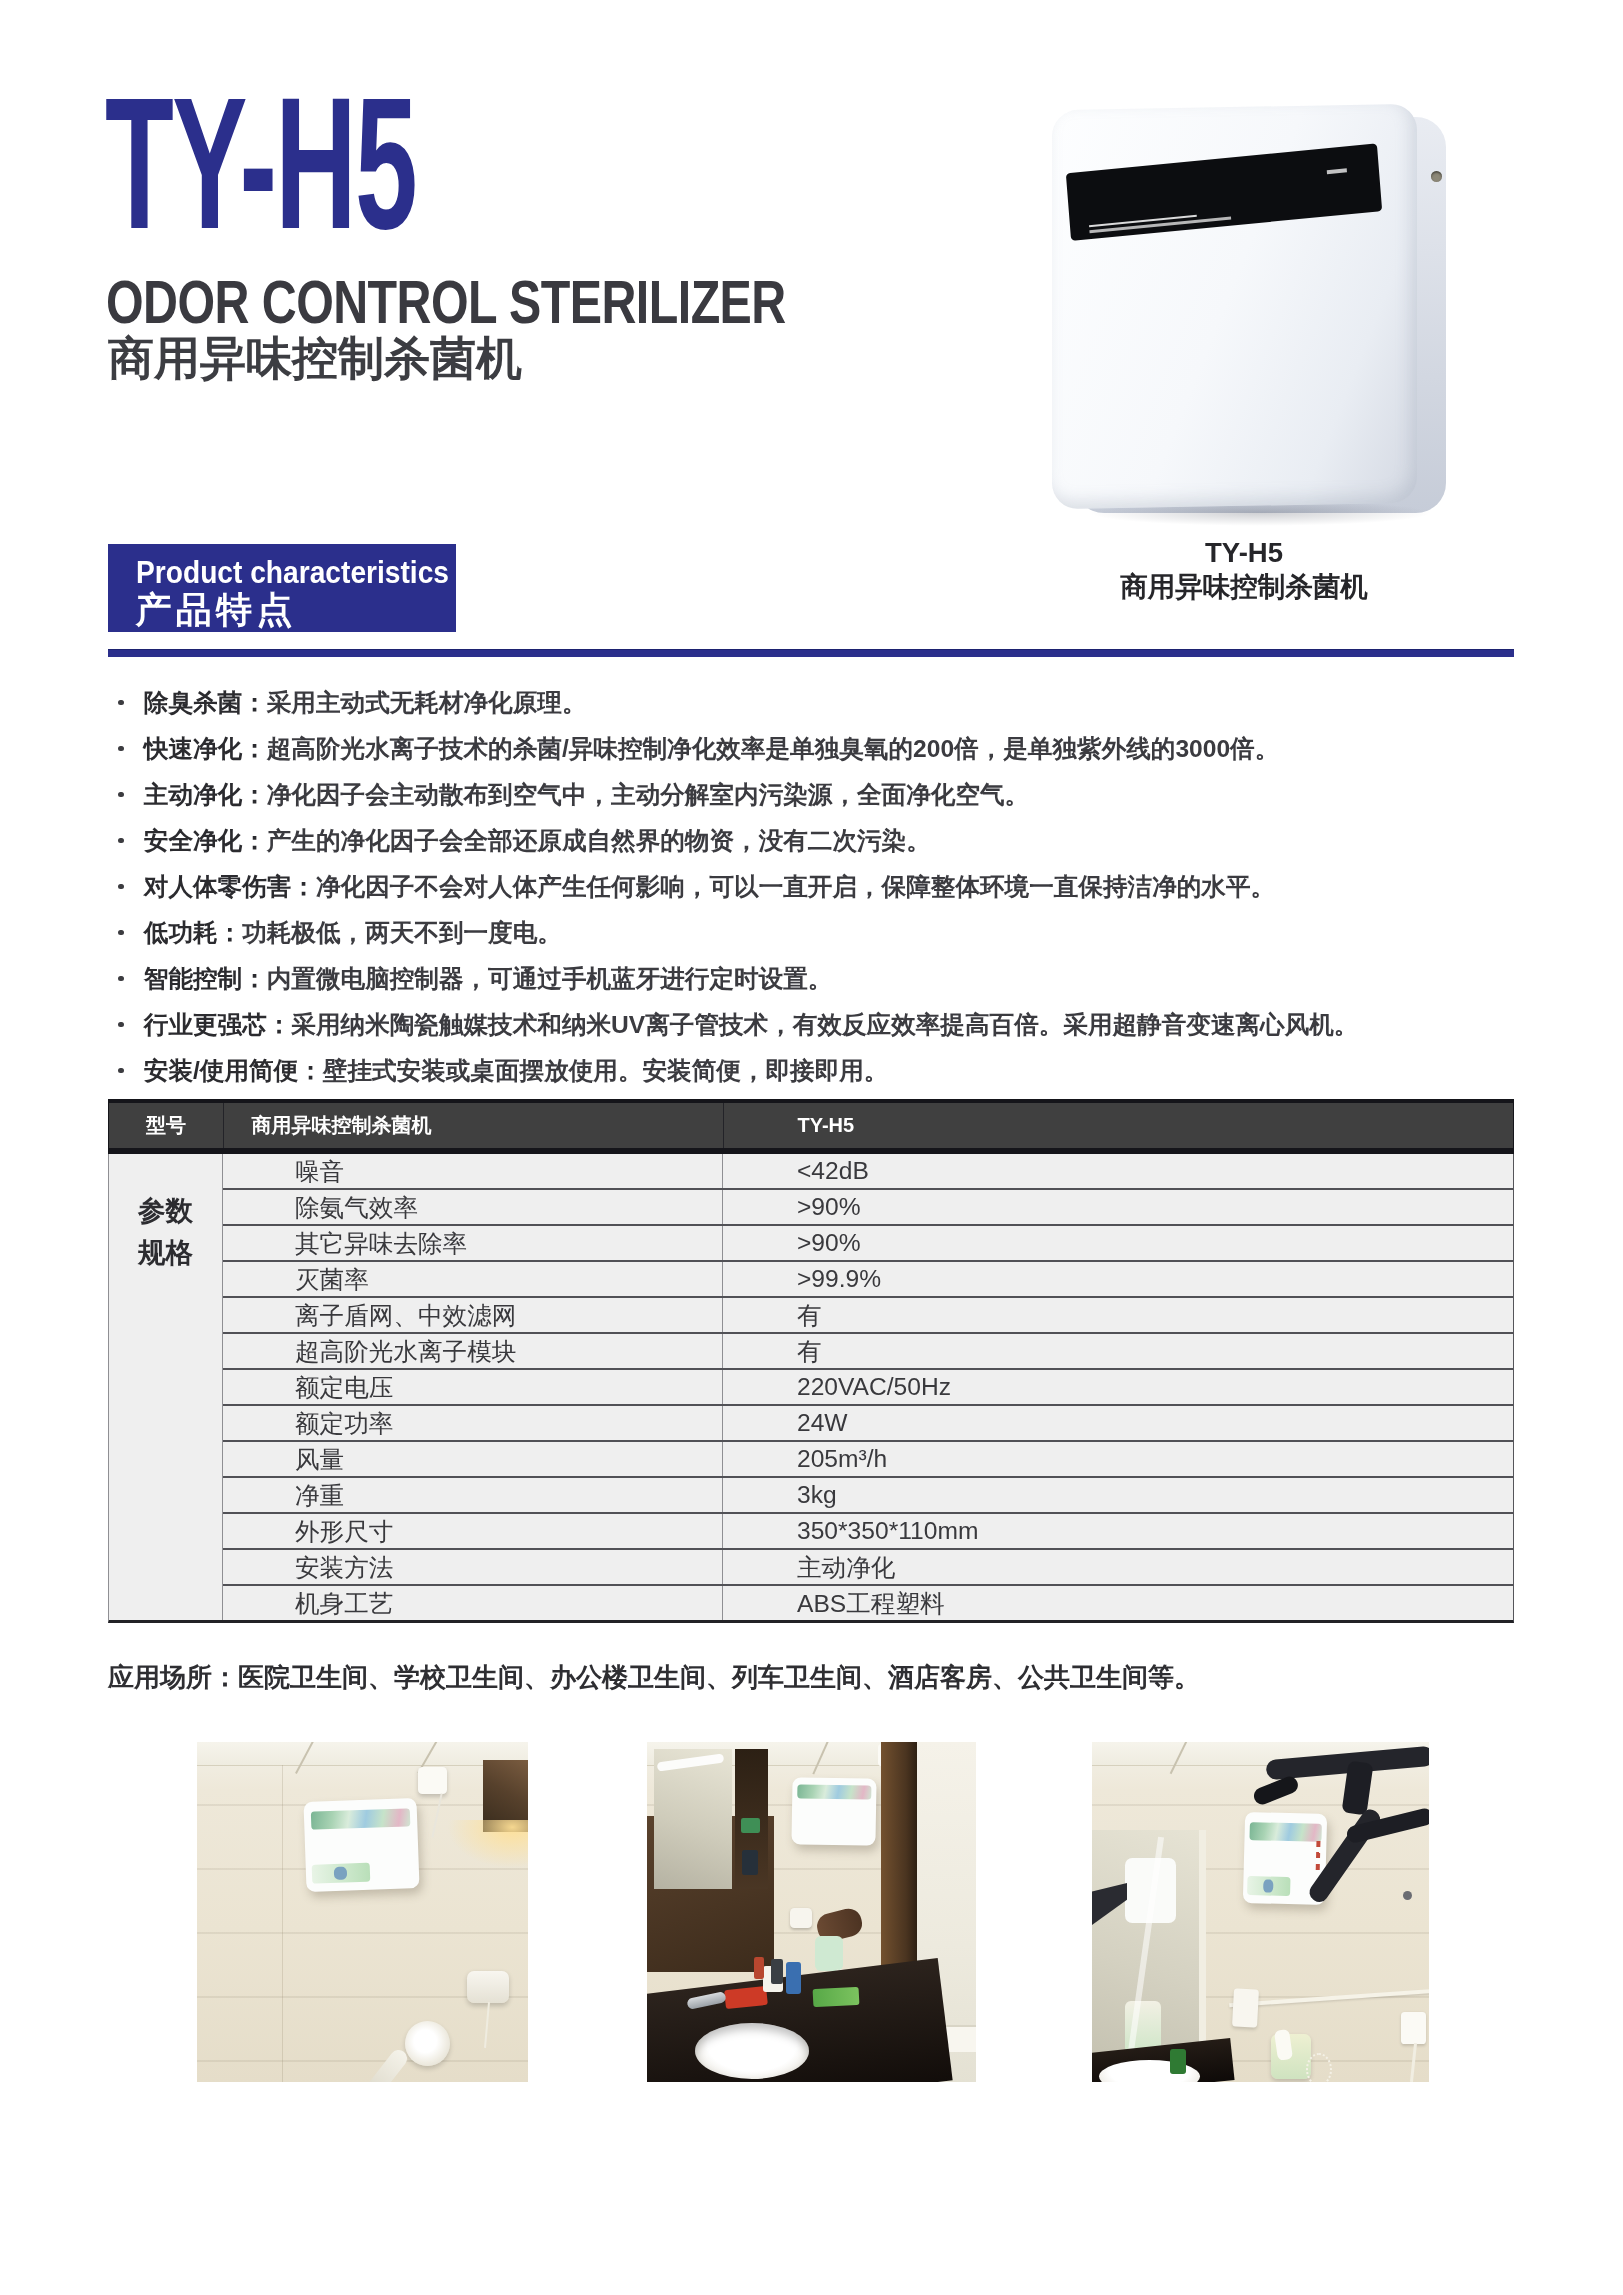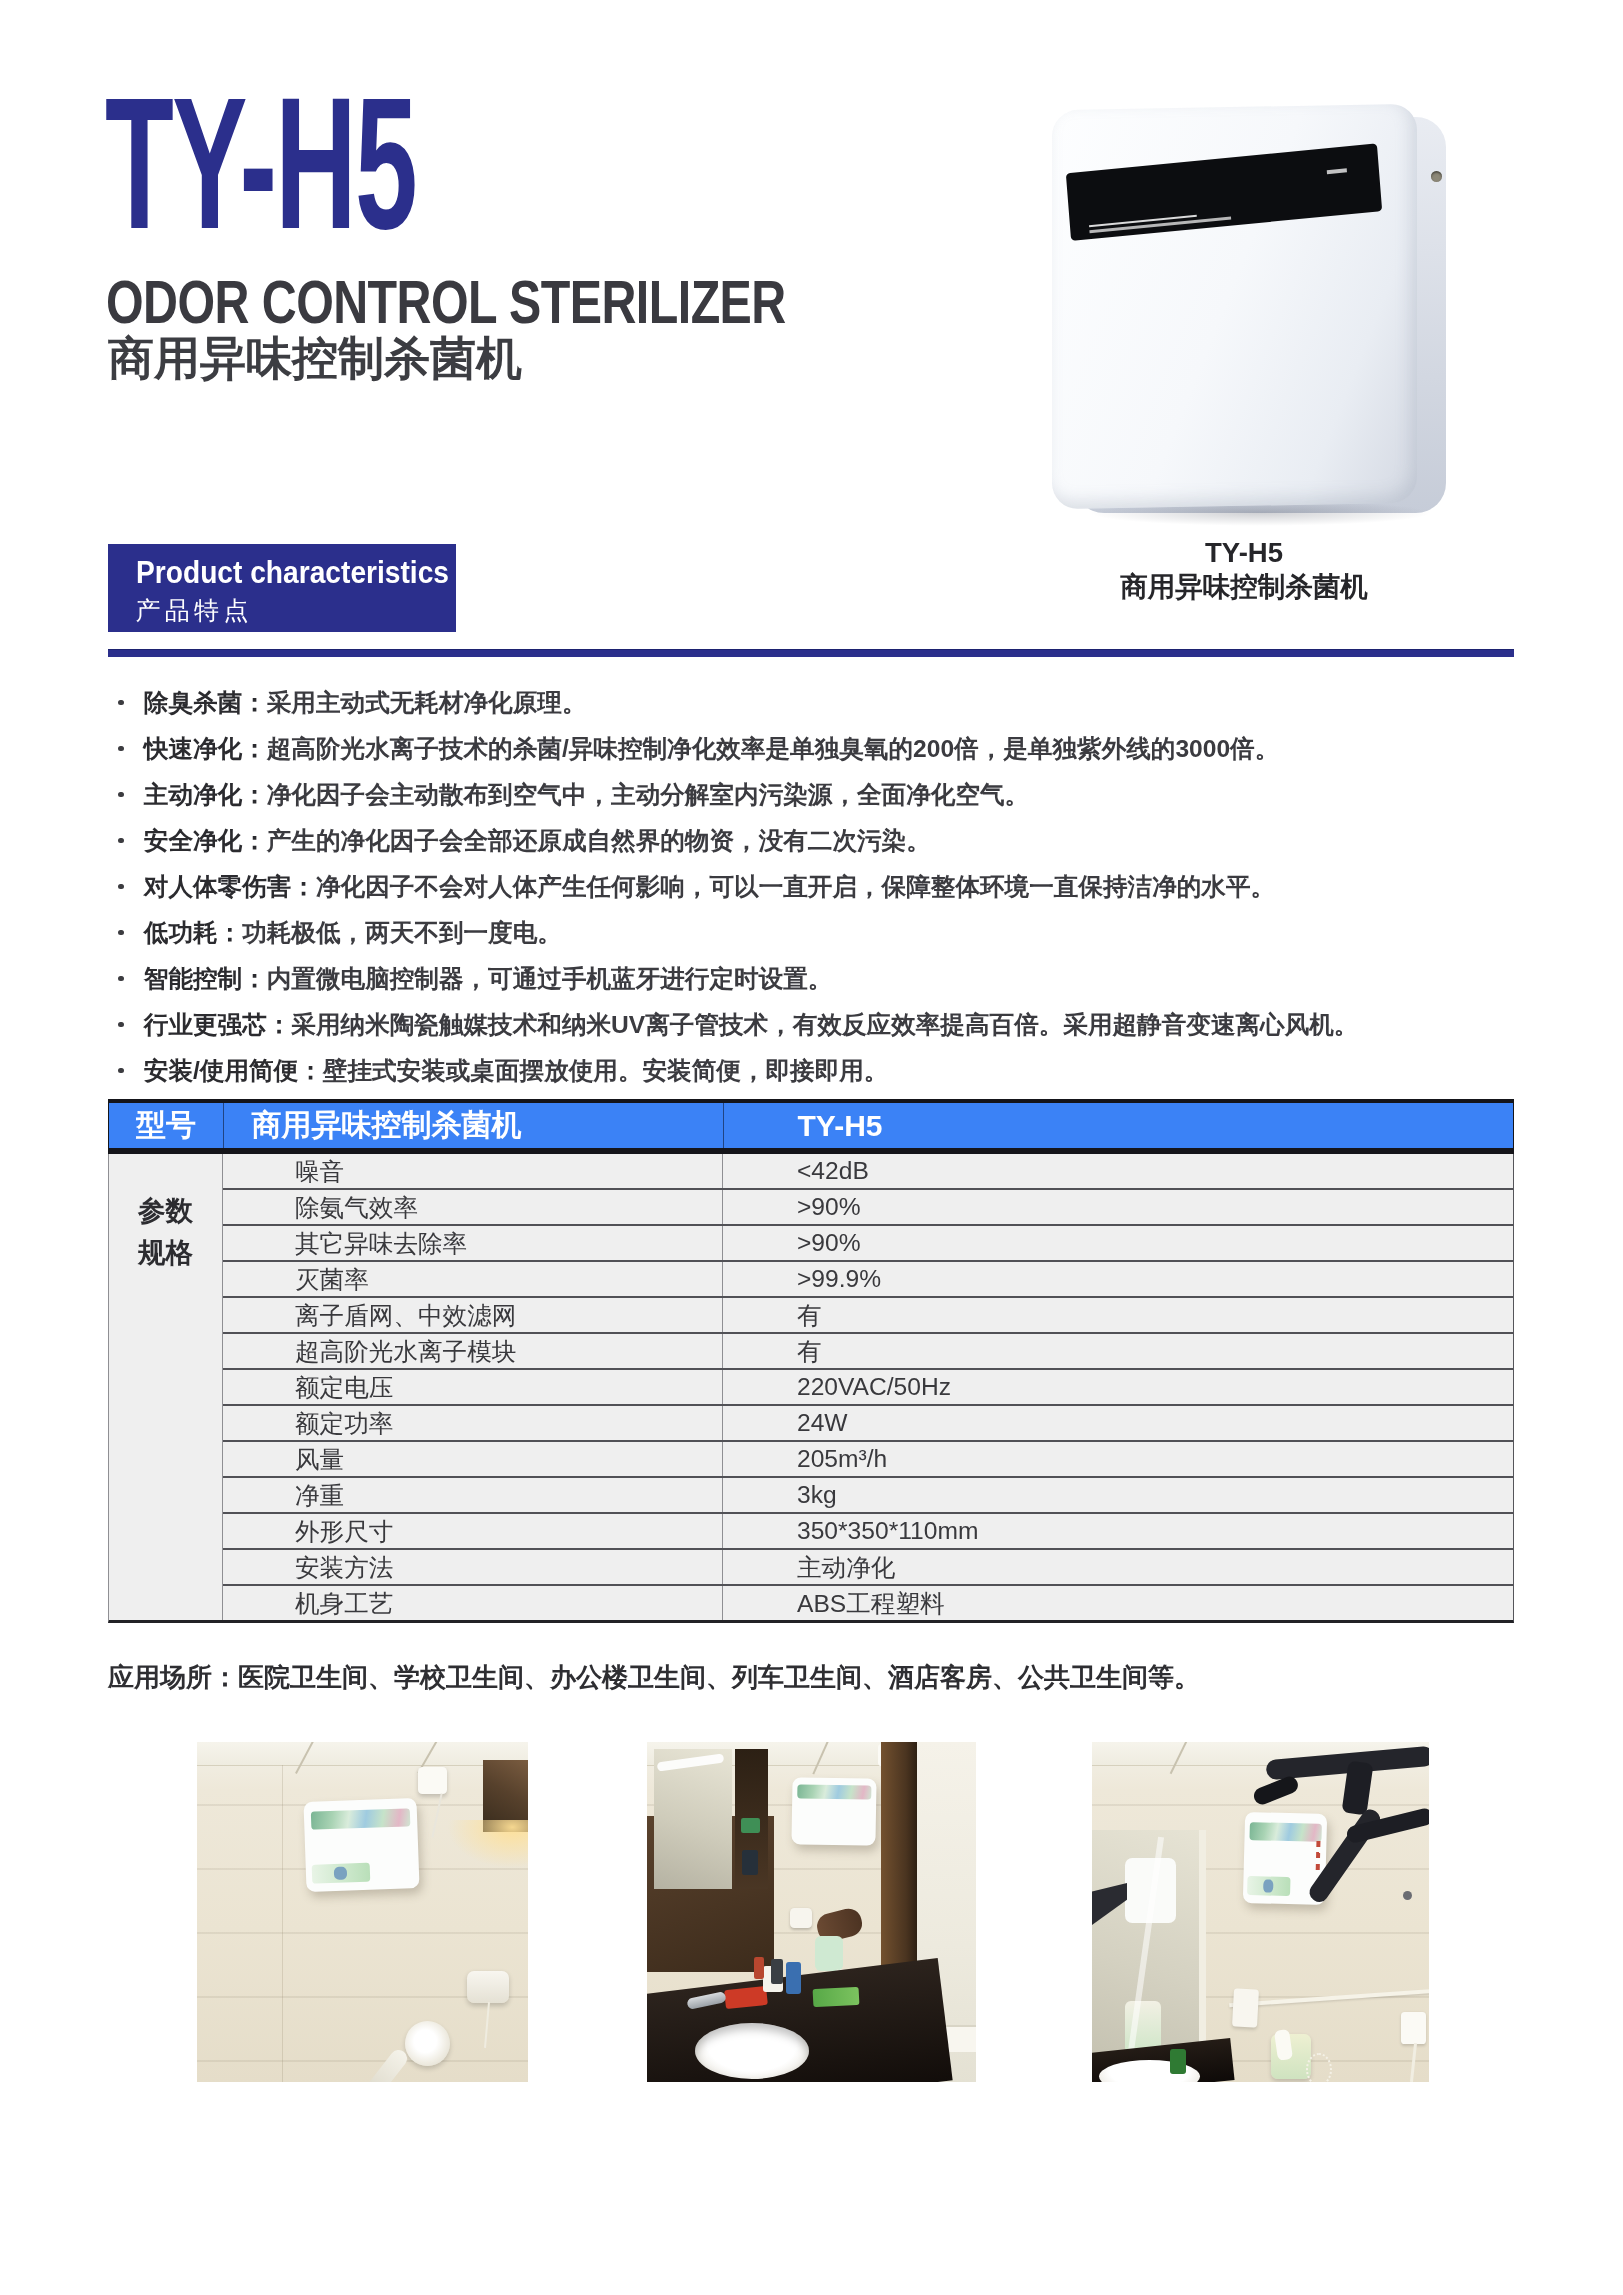--- a/index.html
+++ b/index.html
@@ -25,34 +25,34 @@
   .strip-line1{position:absolute;left:19px;bottom:12.3px;width:108px;height:2.2px;background:rgba(255,255,255,0.85);}
   .strip-line2{position:absolute;left:19px;bottom:6.5px;width:142px;height:2.2px;background:rgba(255,255,255,0.7);}
   .strip-logo{position:absolute;right:32px;top:22px;width:20px;height:3.6px;background:rgba(255,255,255,0.75);}
   .device-screw{position:absolute;right:4.3px;top:64px;width:11px;height:11px;border-radius:50%;background:#8d8878;box-shadow:inset 0 1.4px 2.2px rgba(0,0,0,0.5);}
   .hero-caption{position:absolute;left:1027px;top:536px;width:434px;text-align:center;font-weight:700;color:#26262a;font-size:27.5px;line-height:34px;}
 
   
   .section-banner{position:absolute;left:108px;top:544px;width:348px;height:88px;background:#2b2f8c;color:#ffffff;
     padding:8.7px 0 0 27.5px;box-sizing:border-box;}
   .section-banner .en{font-size:32px;font-weight:700;transform:scaleX(0.88);transform-origin:left top;white-space:nowrap;line-height:38px;}
-  .section-banner .cn{font-size:25px;font-weight:400;letter-spacing:4.3px;line-height:38px;}
+  .section-banner .cn{font-size:36px;font-weight:700;letter-spacing:4.3px;line-height:38px;}
   .blue-divider{position:absolute;left:108px;top:649px;width:1406px;height:6.5px;background:#2b2f8c;border-top:1.4px solid #1d2270;}
 
   
   .features{position:absolute;left:108px;top:688px;width:1417px;list-style:none;margin:0;padding:0;}
   .features li{display:flex;align-items:flex-start;height:30px;margin-bottom:16px;font-size:24.6px;line-height:30px;white-space:nowrap;}
   .dot{flex:0 0 5.8px;width:5.8px;height:5.8px;border-radius:50%;background:#3c3c40;margin:11.6px 20px 0 10px;}
   .flabel{font-weight:700;color:#2b2b2f;}
   .ftext{color:#3b3b40;font-weight:bold;}
 
   
   .spec-table{position:absolute;left:108px;top:1099px;width:1406px;box-sizing:border-box;}
-  .t-header{display:flex;height:45px;background:#3b82f6;border-top:4.3px solid #15151a;border-bottom:6.5px solid #15151a;
-    border-left:1.4px solid #15151a;border-right:1.4px solid #15151a;box-sizing:content-box;color:#ffffff;font-weight:700;font-size:30px;align-items:center;}
+  .t-header{display:flex;height:45px;background:#404040;border-top:4.3px solid #15151a;border-bottom:6.5px solid #15151a;
+    border-left:1.4px solid #15151a;border-right:1.4px solid #15151a;box-sizing:content-box;color:#ffffff;font-weight:700;font-size:20px;align-items:center;}
   .th1{width:114px;text-align:center;border-right:1.4px solid rgba(5,5,15,0.5);align-self:stretch;display:flex;align-items:center;justify-content:center;}
   .th2{width:471px;padding-left:27.5px;border-right:1.4px solid rgba(5,5,15,0.5);align-self:stretch;display:flex;align-items:center;}
   .th3{flex:1;padding-left:74px;align-self:stretch;display:flex;align-items:center;}
   .t-body{display:flex;background:#efefef;border-left:1.4px solid #8f8f93;border-right:1.4px solid #55555a;border-bottom:3.6px solid #222226;}
   .t-group{width:114px;border-right:1.4px solid #8f8f93;padding-top:36px;box-sizing:border-box;display:flex;flex-direction:column;align-items:center;
     font-size:27.5px;font-weight:700;line-height:42px;color:#2c2c30;}
   .t-rows{flex:1;display:flex;flex-direction:column;}
   .t-row{display:flex;height:34px;border-bottom:2.2px solid #515156;font-size:24.6px;color:#39393d;}
   .t-row:last-child{border-bottom:none;}
   .td-name{width:427px;padding-left:72px;border-right:1.4px solid #8f8f93;display:flex;align-items:center;}

